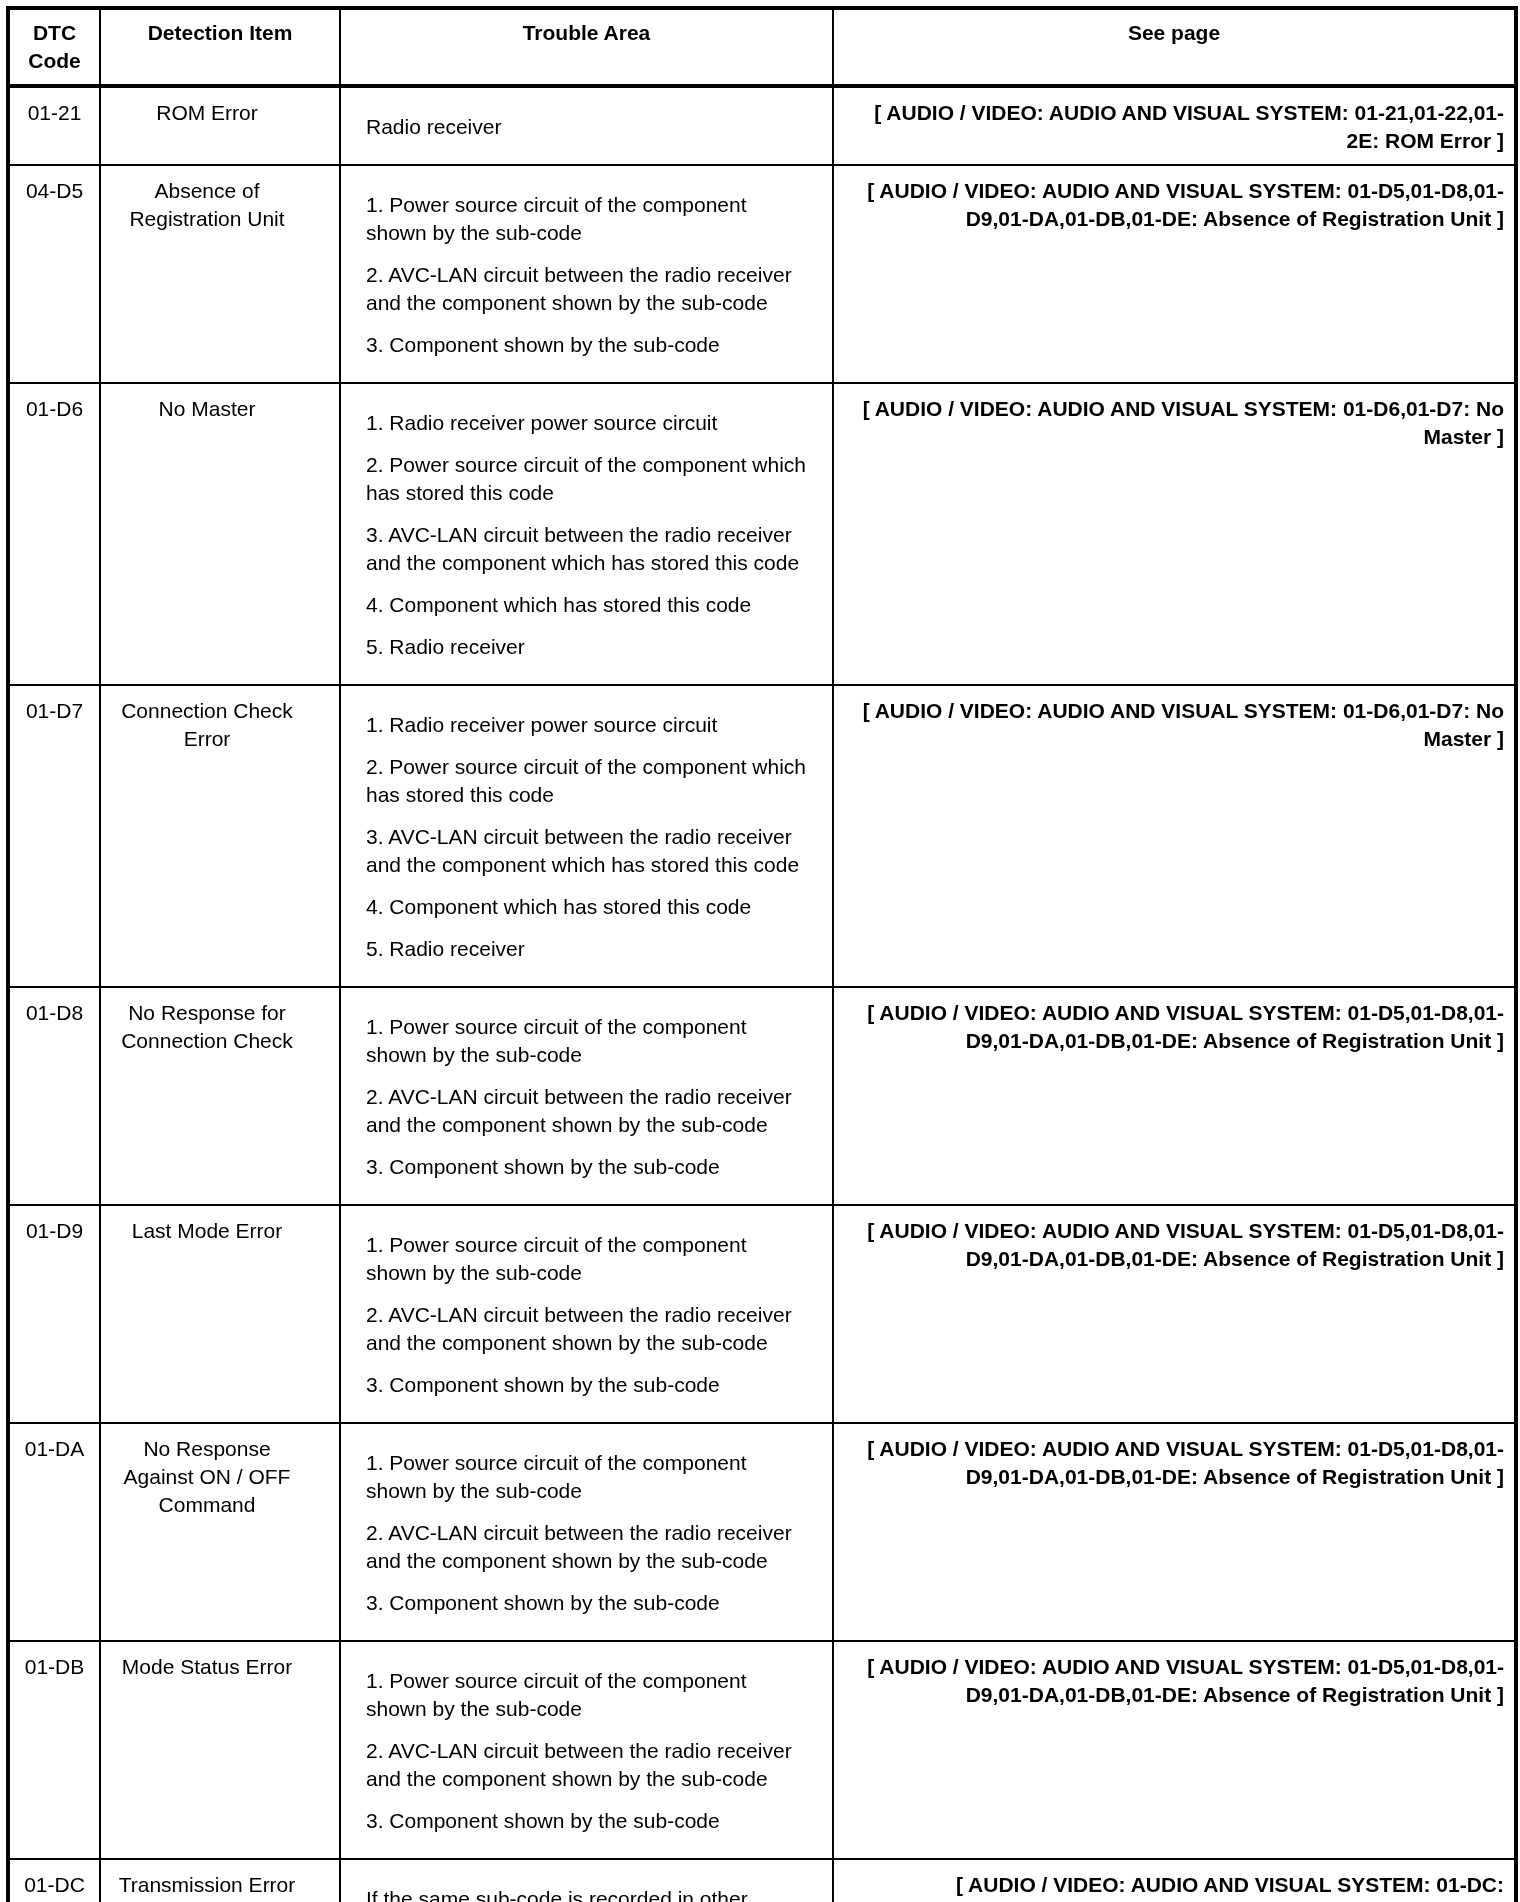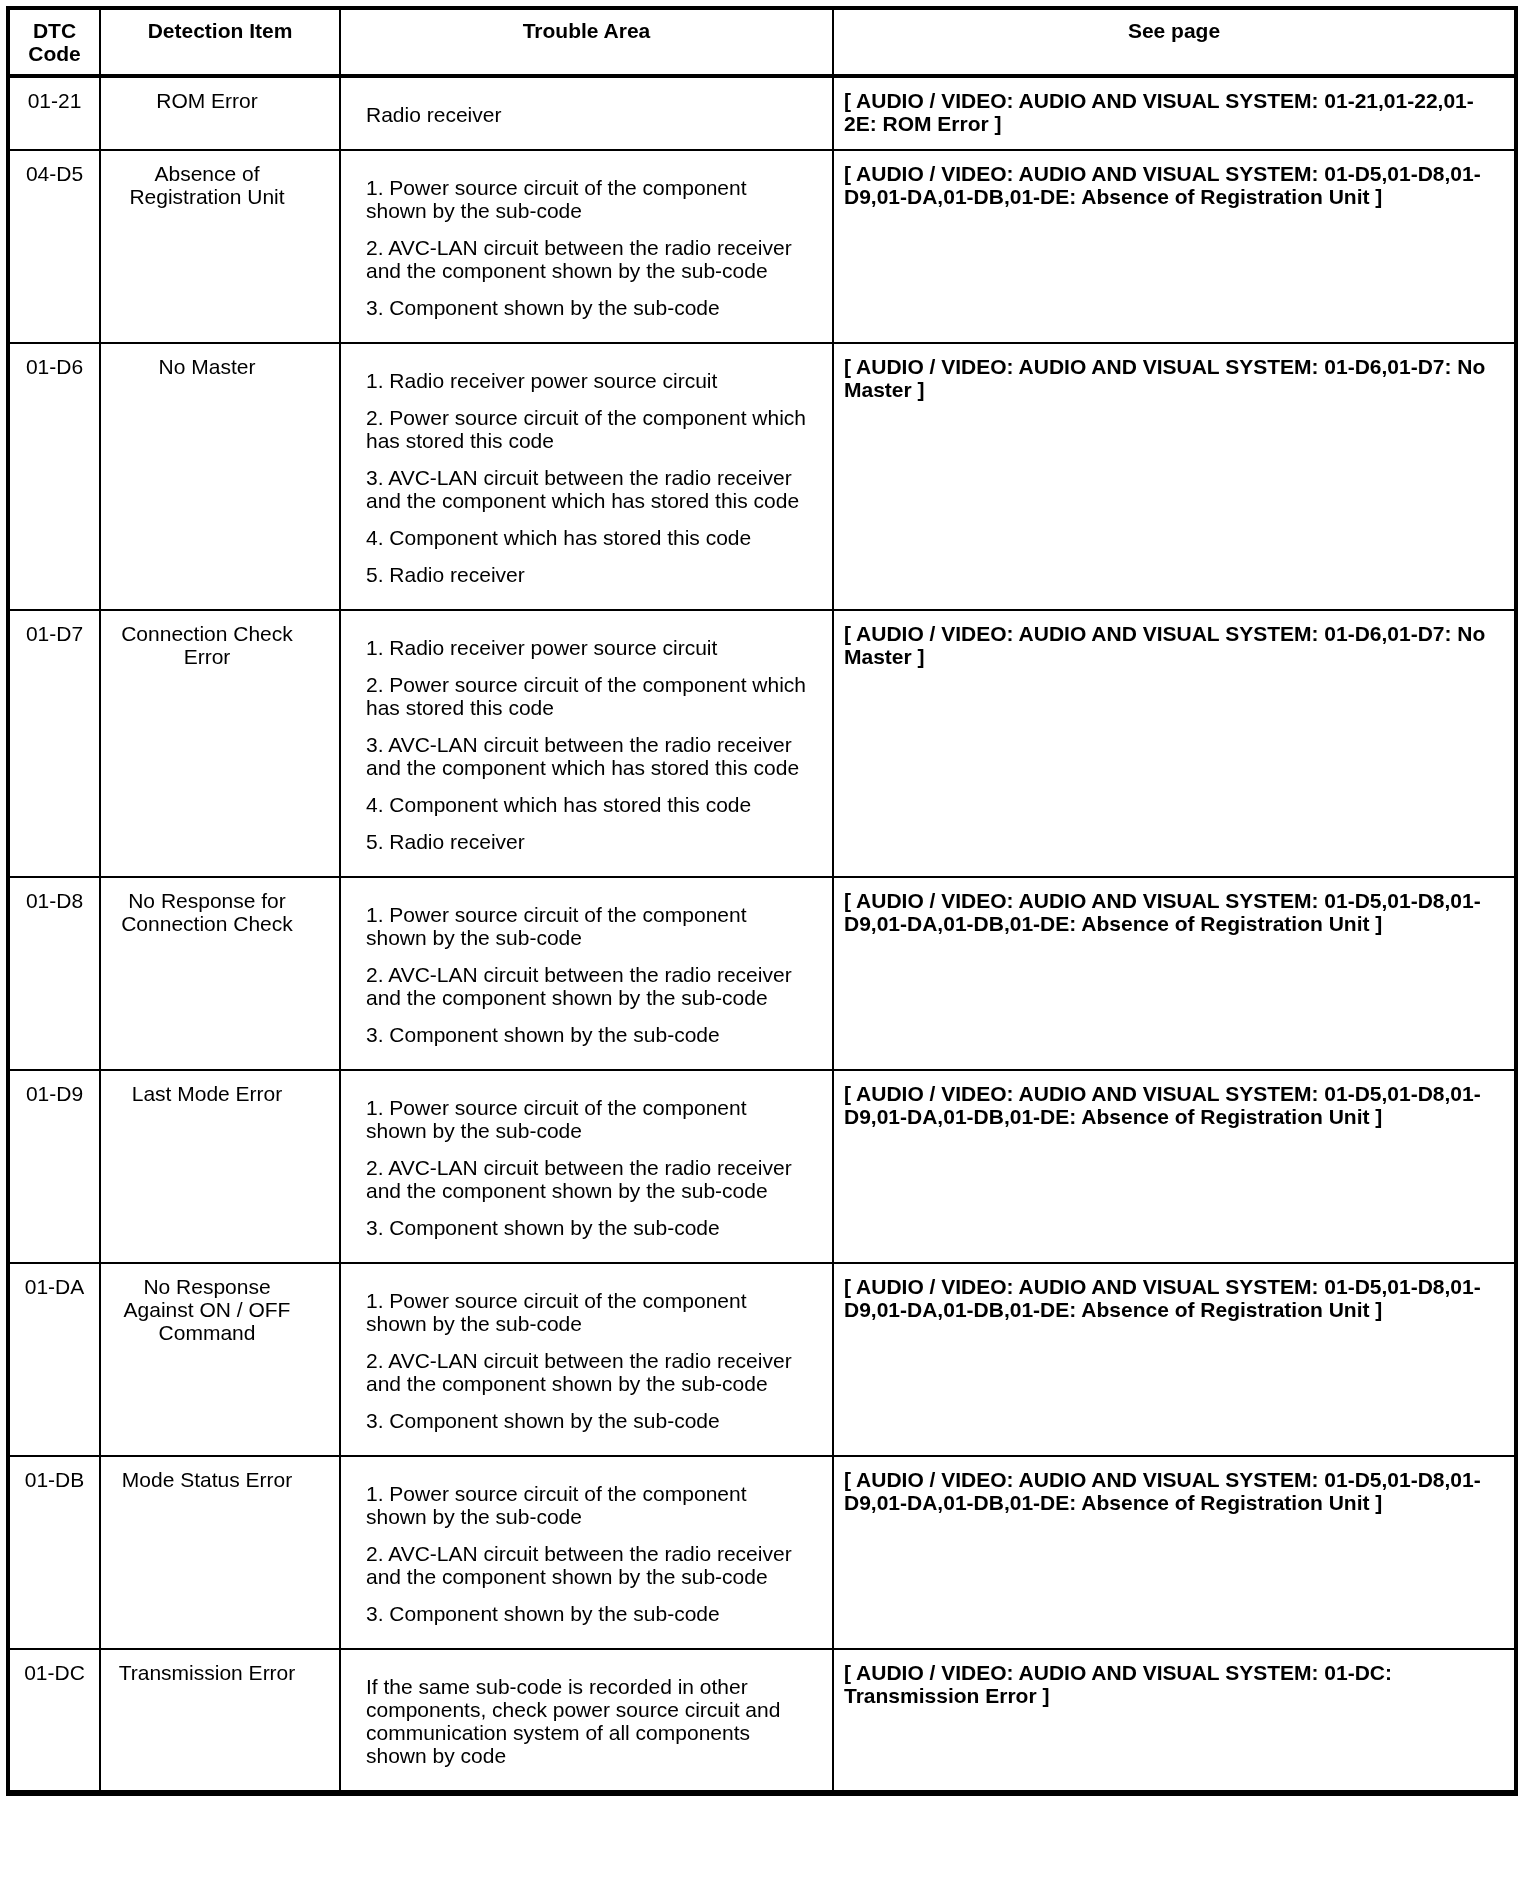--- a/index.html
+++ b/index.html
@@ -23,39 +23,39 @@
   col.c-code  { width: 92px; }
   col.c-item  { width: 240px; }
   col.c-area  { width: 493px; }
   col.c-page  { width: 683px; }
 
   th, td {
     border: 2px solid #000000;
     vertical-align: top;
     padding: 11px 10px 9px 10px;
     font-size: 21px;
-    line-height: 23px;
+    line-height: 28px;
     word-wrap: break-word;
   }
   thead th {
     border-bottom: 4px solid #000000;
     font-weight: bold;
     text-align: center;
     padding-top: 9px;
   }
   td.cell-code {
     text-align: center;
     padding-left: 4px;
     padding-right: 4px;
   }
   td.cell-item { text-align: center; }
   td.cell-item .item-text { max-width: 192px; }
   td.cell-area { text-align: left; padding-left: 11px; }
   td.cell-page {
-    text-align: left;
+    text-align: right;
     font-weight: bold;
   }
   .trouble-item { margin: 14px; }
 </style>
 </head>
 <body>
 
 <table class="dtc-table">
   <colgroup>
     <col class="c-code">

